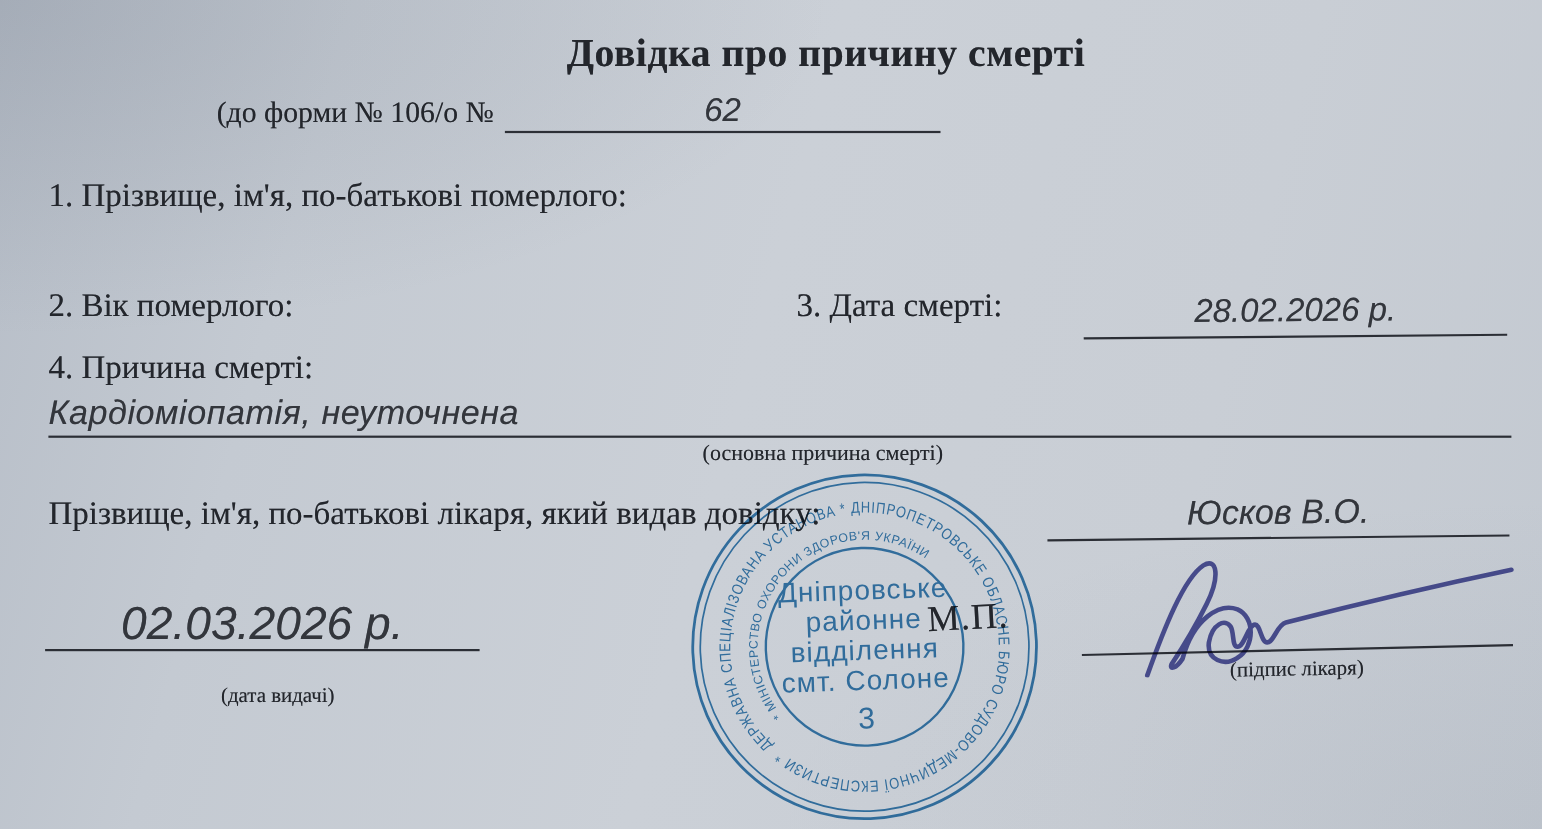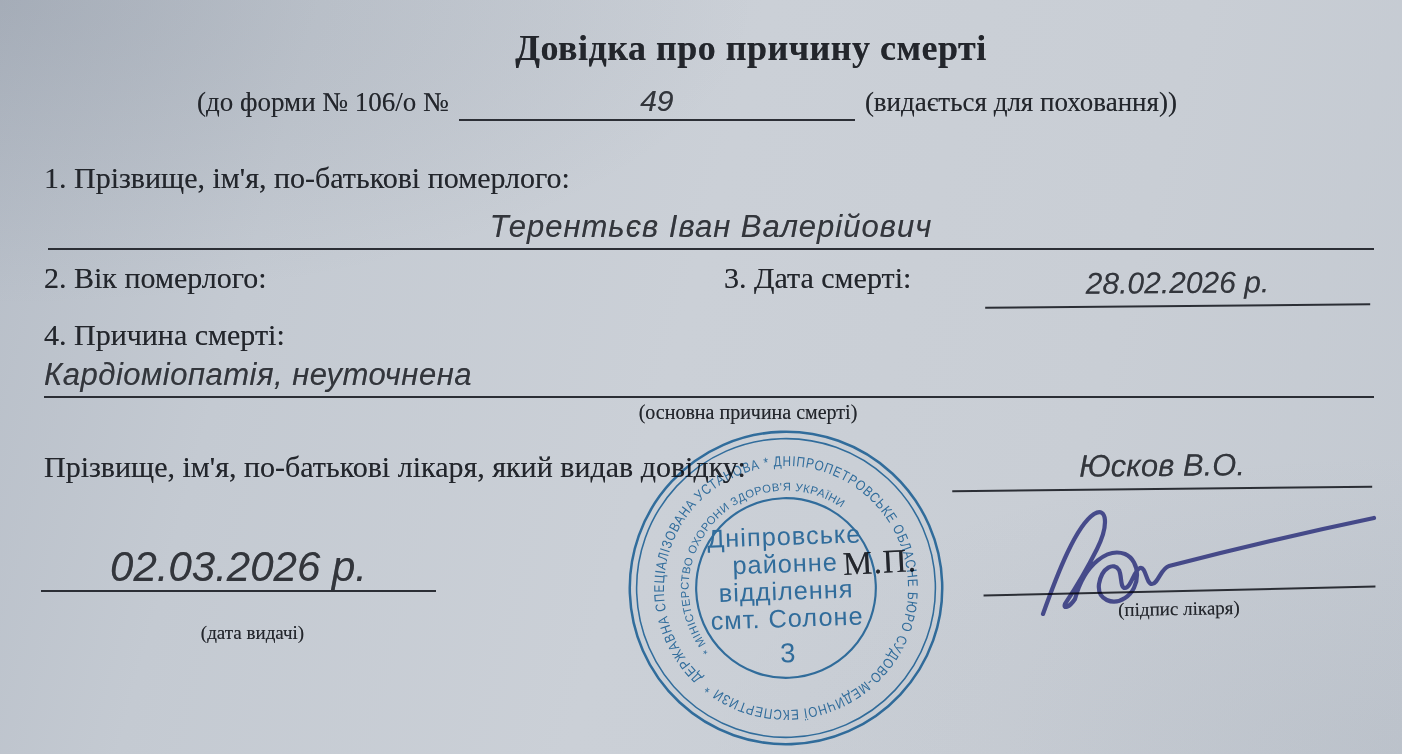--- a/index.html
+++ b/index.html
@@ -93,27 +93,25 @@
 </style>
 </head>
 <body>
 
 <div class="sheet">
 
   <div class="title printed">Довідка про причину смерті</div>
 
   <div class="form-line printed">
     <span>(до форми № 106/о №</span>
-    <span class="form-fill filled">49</span>
-    <span>(видається для поховання))</span>
+    <span class="form-fill filled">62</span>
   </div>
 
   <div class="lbl printed" style="left:44px; top:161px;">1. Прізвище, ім'я, по-батькові померлого:</div>
 
-  <div class="rule name-row filled">Терентьєв Іван Валерійович</div>
 
   <div class="lbl printed" style="left:44px; top:261px;">2. Вік померлого:</div>
 
   <div class="lbl printed" style="left:724px; top:261px;">3. Дата смерті:</div>
   <div class="rule ddate-fill filled">28.02.2026 р.</div>
 
   <div class="lbl printed" style="left:44px; top:318px;">4. Причина смерті:</div>
 
   <div class="rule cause-row filled">Кардіоміопатія, неуточнена</div>
 

